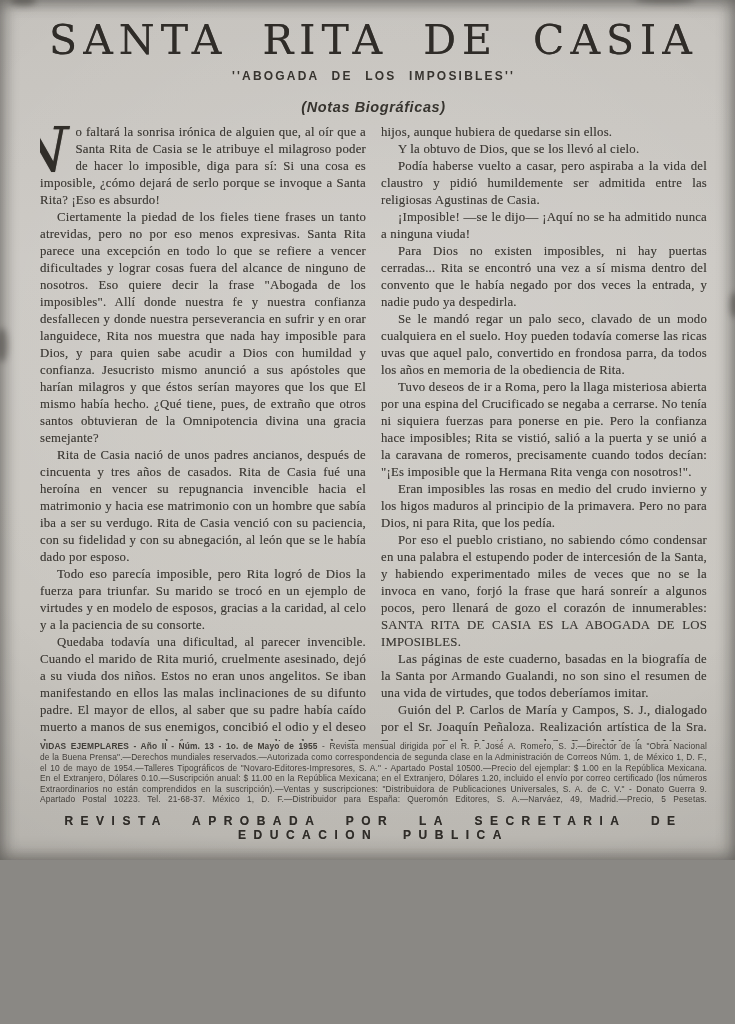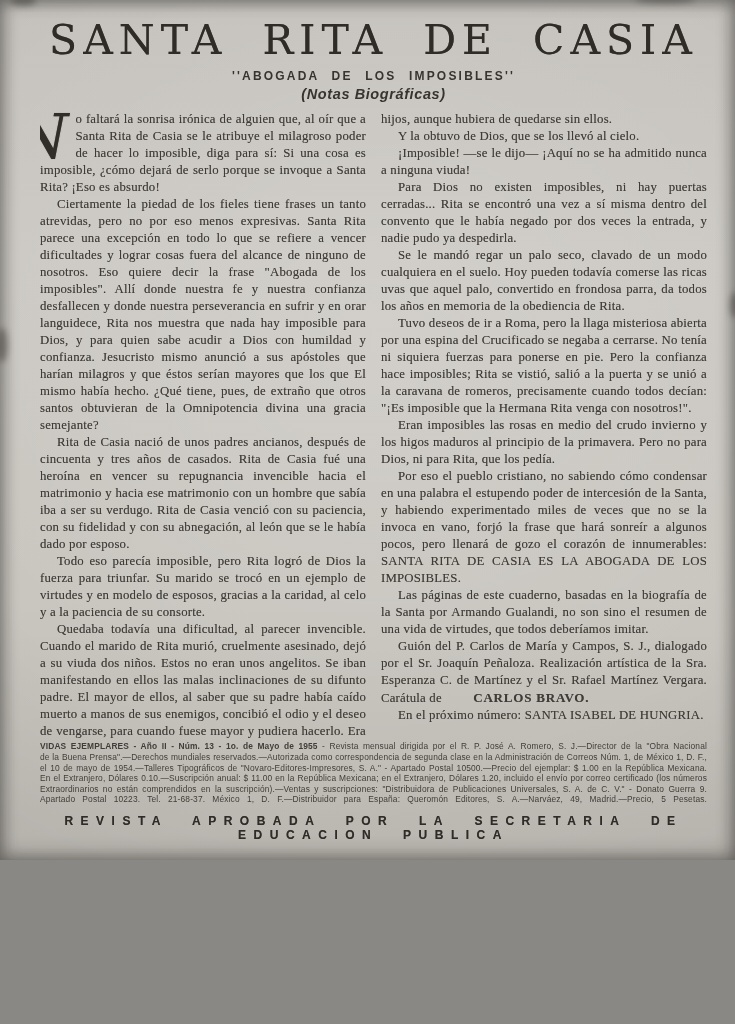--- a/index.html
+++ b/index.html
@@ -39,21 +39,21 @@
   .subtitle{
     font-family:"Liberation Sans", sans-serif;
     font-weight:bold;
     font-size:12px;letter-spacing:2.2px;word-spacing:7px;
     color:#37342f;margin-top:7px;
   }
   .bionote{
     font-family:"Liberation Sans", sans-serif;
     font-weight:bold;font-style:italic;
     font-size:14.5px;letter-spacing:0.6px;
-    color:#37342f;margin-top:3px;
+    color:#37342f;margin-top:16px;
   }
 
   .columns{
     flex:1 1 auto;
     display:flex;gap:15px;
     margin-top:9px;
     overflow:hidden;
   }
   .col{flex:1 1 0;min-width:0;}
   .para{
@@ -123,20 +123,21 @@
         <p class="para noindent"><span class="dropcap">N</span>o faltará la sonrisa irónica de alguien que, al oír que a Santa Rita de Casia se le atribuye el milagroso poder de hacer lo imposible, diga para sí: Si una cosa es imposible, ¿cómo dejará de serlo porque se invoque a Santa Rita? ¡Eso es absurdo!</p>
         <p class="para">Ciertamente la piedad de los fieles tiene frases un tanto atrevidas, pero no por eso menos expresivas. Santa Rita parece una excepción en todo lo que se refiere a vencer dificultades y lograr cosas fuera del alcance de ninguno de nosotros. Eso quiere decir la frase "Abogada de los imposibles". Allí donde nuestra fe y nuestra confianza desfallecen y donde nuestra perseverancia en sufrir y en orar languidece, Rita nos muestra que nada hay imposible para Dios, y para quien sabe acudir a Dios con humildad y confianza. Jesucristo mismo anunció a sus apóstoles que harían milagros y que éstos serían mayores que los que El mismo había hecho. ¿Qué tiene, pues, de extraño que otros santos obtuvieran de la Omnipotencia divina una gracia semejante?</p>
         <p class="para">Rita de Casia nació de unos padres ancianos, después de cincuenta y tres años de casados. Rita de Casia fué una heroína en vencer su repugnancia invencible hacia el matrimonio y hacia ese matrimonio con un hombre que sabía iba a ser su verdugo. Rita de Casia venció con su paciencia, con su fidelidad y con su abnegación, al león que se le había dado por esposo.</p>
         <p class="para">Todo eso parecía imposible, pero Rita logró de Dios la fuerza para triunfar. Su marido se trocó en un ejemplo de virtudes y en modelo de esposos, gracias a la caridad, al celo y a la paciencia de su consorte.</p>
         <p class="para">Quedaba todavía una dificultad, al parecer invencible. Cuando el marido de Rita murió, cruelmente asesinado, dejó a su viuda dos niños. Estos no eran unos angelitos. Se iban manifestando en ellos las malas inclinaciones de su difunto padre. El mayor de ellos, al saber que su padre había caído muerto a manos de sus enemigos, concibió el odio y el deseo de vengarse, para cuando fuese mayor y pudiera hacerlo. Era una viborilla venenosa, que había quedado a cargo de la santa mujer que le diera la vida.</p>
         <p class="para">¿Perdió por eso Rita la confianza? ¡De ninguna manera! Ella pidió a Dios la salvación de sus</p>
       </div>
     <div class="col">
         <p class="para noindent">hijos, aunque hubiera de quedarse sin ellos.</p>
         <p class="para">Y la obtuvo de Dios, que se los llevó al cielo.</p>
+        <p class="para">Podía haberse vuelto a casar, pero aspiraba a la vida del claustro y pidió humildemente ser admitida entre las religiosas Agustinas de Casia.</p>
         <p class="para">¡Imposible! —se le dijo— ¡Aquí no se ha admitido nunca a ninguna viuda!</p>
         <p class="para">Para Dios no existen imposibles, ni hay puertas cerradas... Rita se encontró una vez a sí misma dentro del convento que le había negado por dos veces la entrada, y nadie pudo ya despedirla.</p>
         <p class="para">Se le mandó regar un palo seco, clavado de un modo cualquiera en el suelo. Hoy pueden todavía comerse las ricas uvas que aquel palo, convertido en frondosa parra, da todos los años en memoria de la obediencia de Rita.</p>
         <p class="para">Tuvo deseos de ir a Roma, pero la llaga misteriosa abierta por una espina del Crucificado se negaba a cerrarse. No tenía ni siquiera fuerzas para ponerse en pie. Pero la confianza hace imposibles; Rita se vistió, salió a la puerta y se unió a la caravana de romeros, precisamente cuando todos decían: "¡Es imposible que la Hermana Rita venga con nosotros!".</p>
         <p class="para">Eran imposibles las rosas en medio del crudo invierno y los higos maduros al principio de la primavera. Pero no para Dios, ni para Rita, que los pedía.</p>
         <p class="para">Por eso el pueblo cristiano, no sabiendo cómo condensar en una palabra el estupendo poder de intercesión de la Santa, y habiendo experimentado miles de veces que no se la invoca en vano, forjó la frase que hará sonreír a algunos pocos, pero llenará de gozo el corazón de innumerables: SANTA RITA DE CASIA ES LA ABOGADA DE LOS IMPOSIBLES.</p>
         <p class="para">Las páginas de este cuaderno, basadas en la biografía de la Santa por Armando Gualandi, no son sino el resumen de una vida de virtudes, que todos deberíamos imitar.</p>
         <p class="para">Guión del P. Carlos de María y Campos, S. J., dialogado por el Sr. Joaquín Peñaloza. Realización artística de la Sra. Esperanza C. de Martínez y el Sr. Rafael Martínez Vergara. Carátula de <b>CARLOS BRAVO.</b></p>
         <p class="para">En el próximo número: SANTA ISABEL DE HUNGRIA.</p>
       </div>

